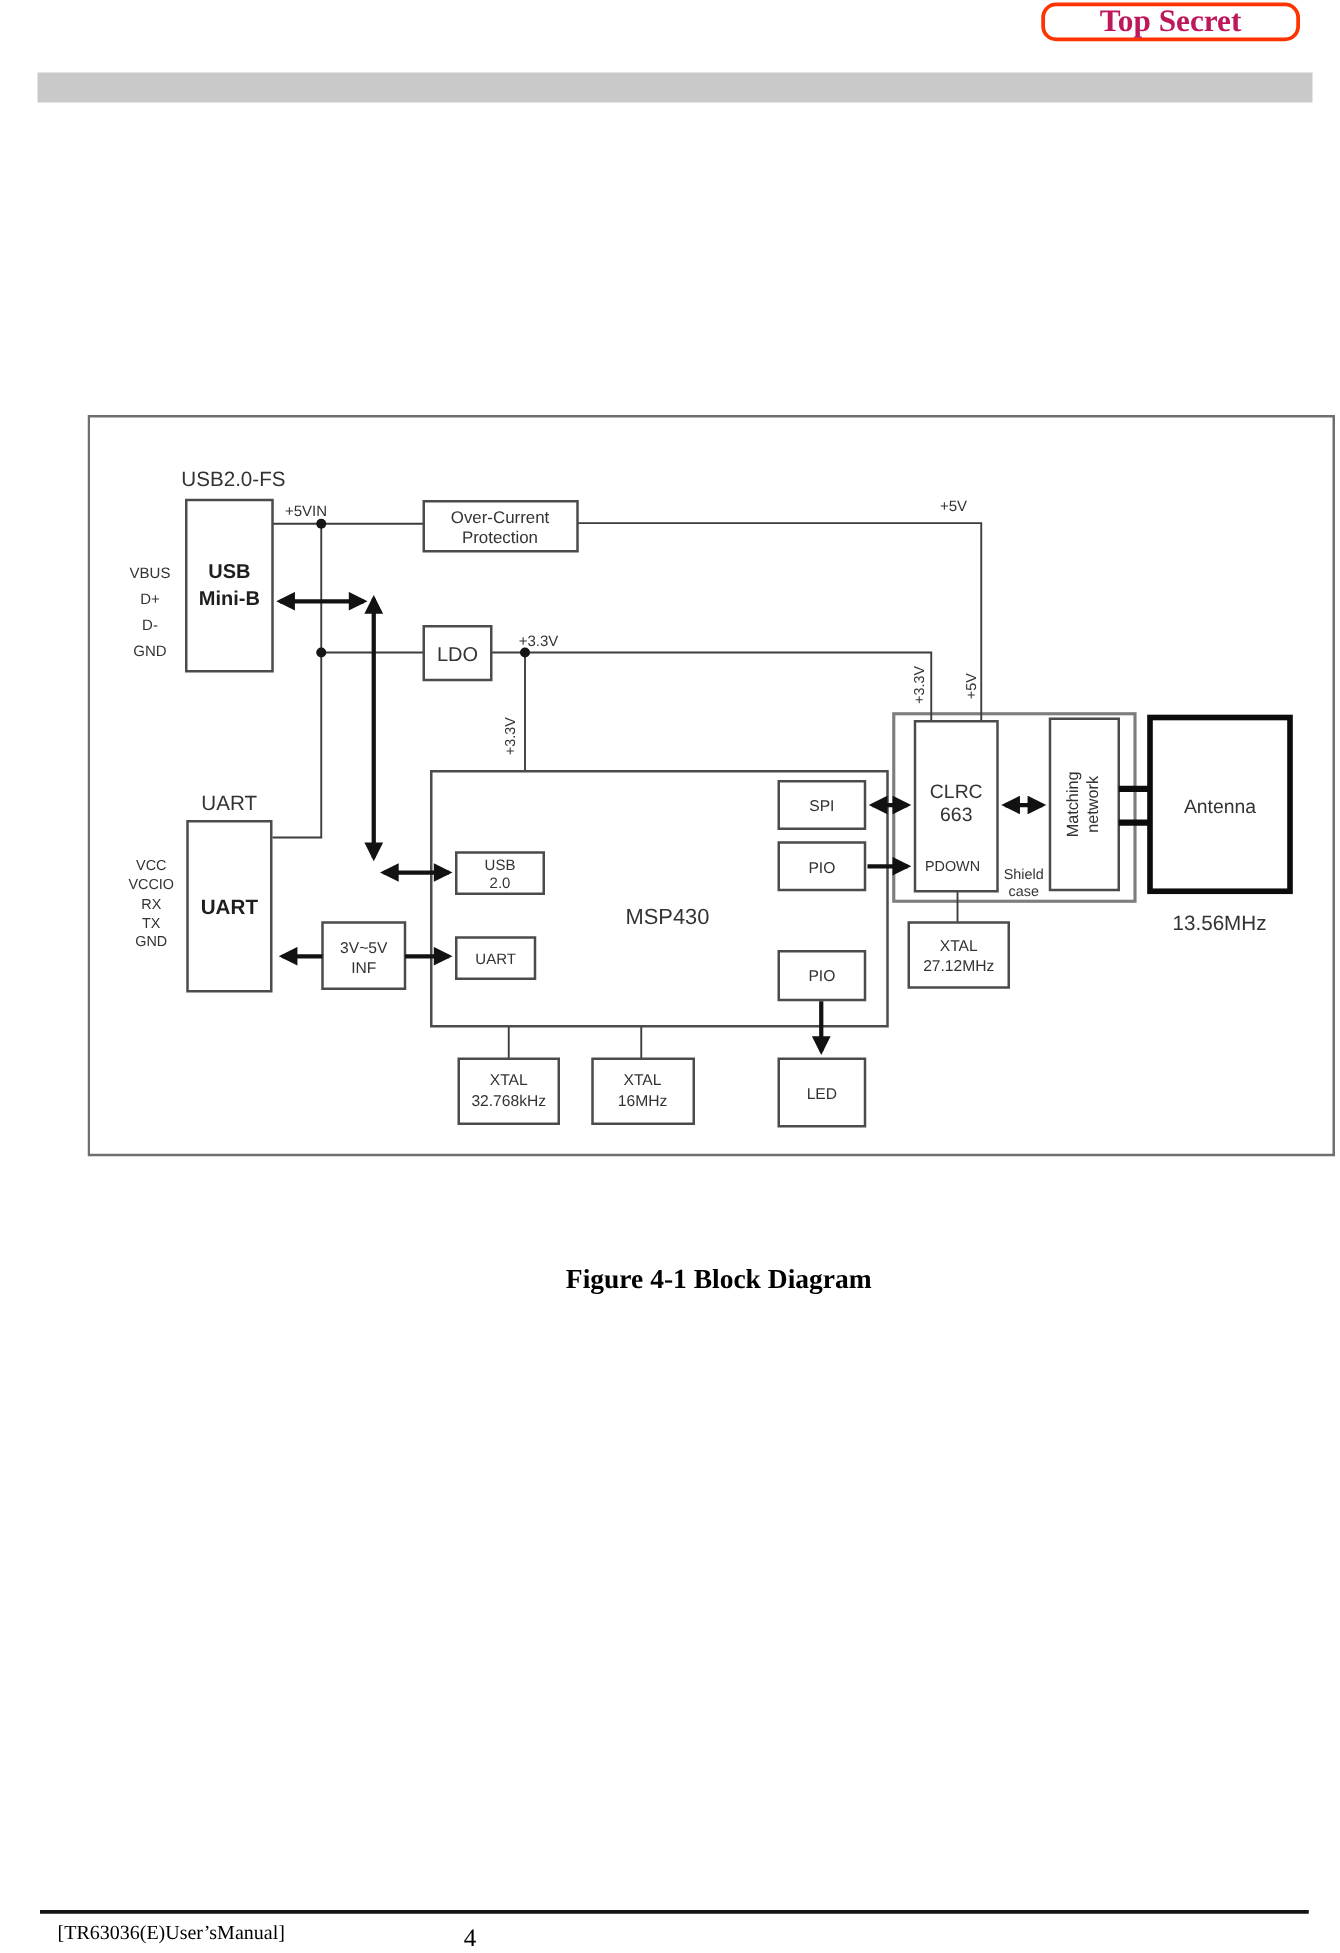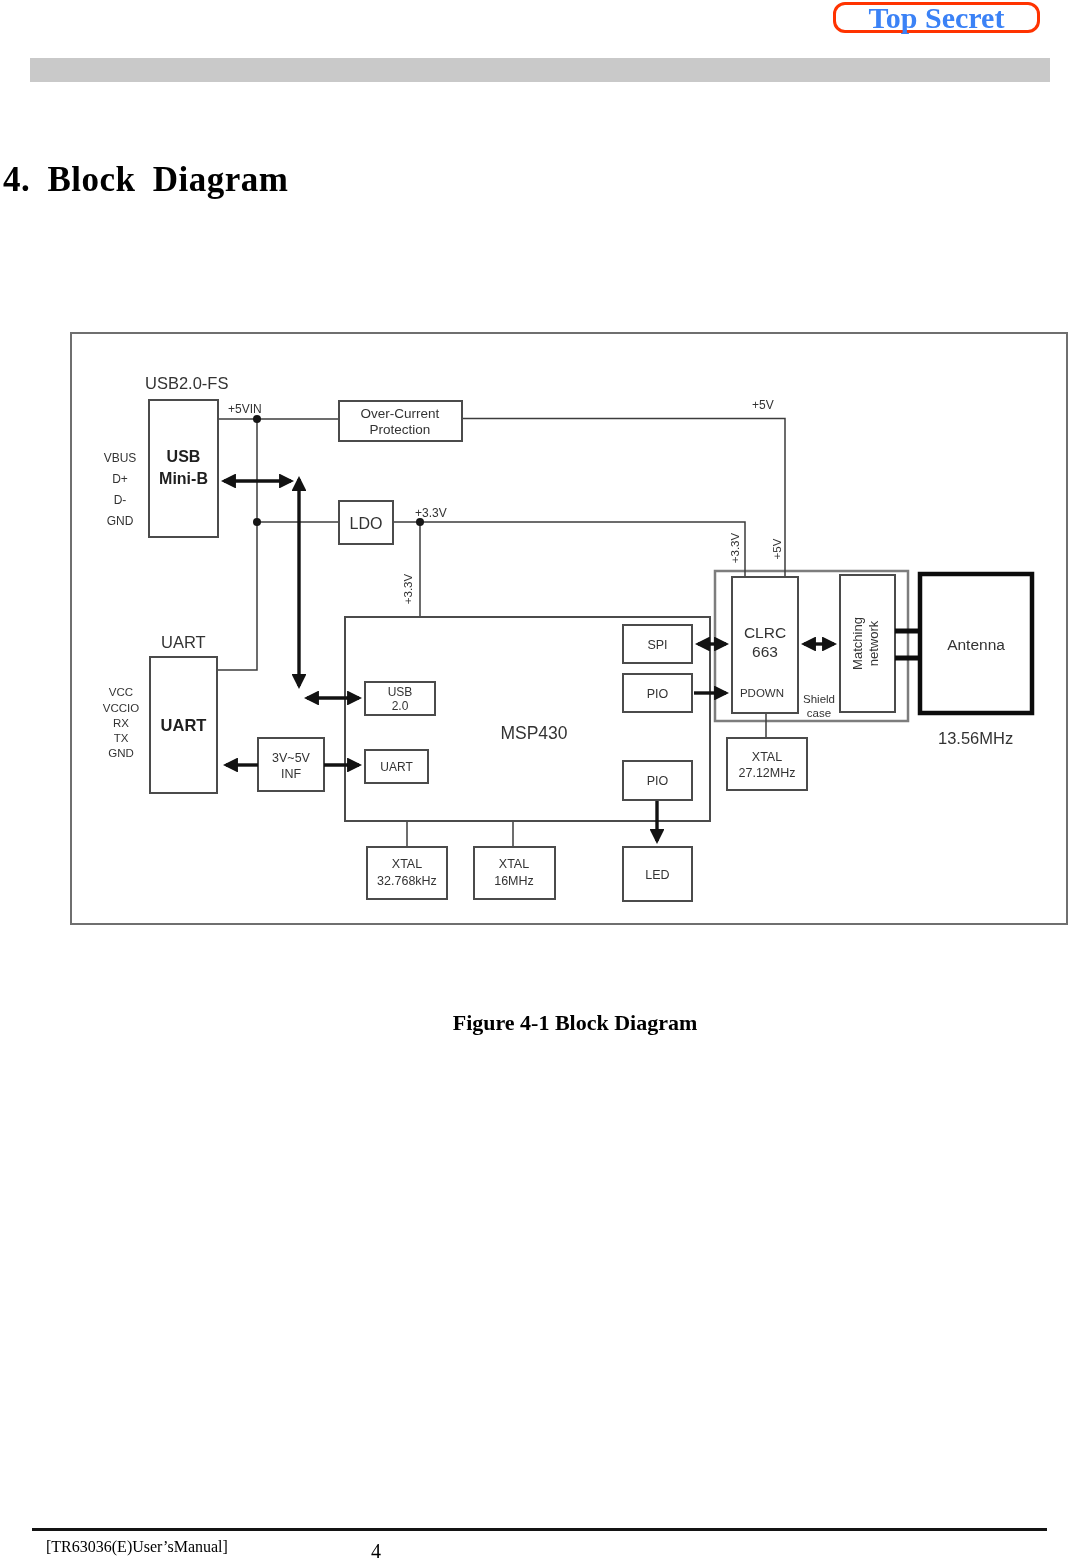--- a/index.html
+++ b/index.html
@@ -1,21 +1,21 @@
 <!DOCTYPE html>
 <html><head>
 <meta charset="utf-8">
 <style>
   html,body{margin:0;padding:0;background:#ffffff;}
   #page{position:relative;width:1072px;height:1562px;background:#ffffff;overflow:hidden;
         font-family:"Liberation Serif","DejaVu Serif",serif;}
   
   #stamp{position:absolute;left:833px;top:2px;width:207px;height:31px;
          border:3px solid #ff3300;border-radius:12px;box-sizing:border-box;
-         color:#3b82f6;font-weight:bold;font-size:30px;line-height:25px;text-align:center;
+         color:#be185d;font-weight:bold;font-size:25px;line-height:25px;text-align:center;
          font-family:"Liberation Serif","DejaVu Serif",serif;}
   
   #graybar{position:absolute;left:30px;top:58px;width:1020px;height:24px;background:#c9c9c9;}
   
   #heading{position:absolute;left:3px;top:160px;font-size:35px;font-weight:bold;color:#000;
            letter-spacing:.5px;word-spacing:8px;}
   
   #diagram{position:absolute;left:70px;top:332px;}
   
   #caption{position:absolute;left:75px;top:1010px;width:1000px;text-align:center;
@@ -34,21 +34,20 @@
   text{font-family:"Liberation Sans","DejaVu Sans",sans-serif;fill:#333333;}
   .b{font-weight:bold;fill:#1f1f1f;}
 </style>
 </head>
 <body>
 
 <div id="page">
 
   <div id="stamp">Top Secret</div>
   <div id="graybar"></div>
-  <div id="heading">4. Block Diagram</div>
 
   <svg id="diagram" width="999" height="594" viewBox="70 332 999 594">
     <defs>
       <marker id="ah" viewBox="0 0 10 10" refX="8" refY="5" markerWidth="5.2" markerHeight="4.4" orient="auto-start-reverse" markerUnits="strokeWidth">
         <path d="M0,0 L10,5 L0,10 z" fill="#121212"></path>
       </marker>
     </defs>
 
     <rect x="71" y="333" width="996" height="591" fill="#ffffff" stroke="#6f6f6f" stroke-width="2"></rect>
 

